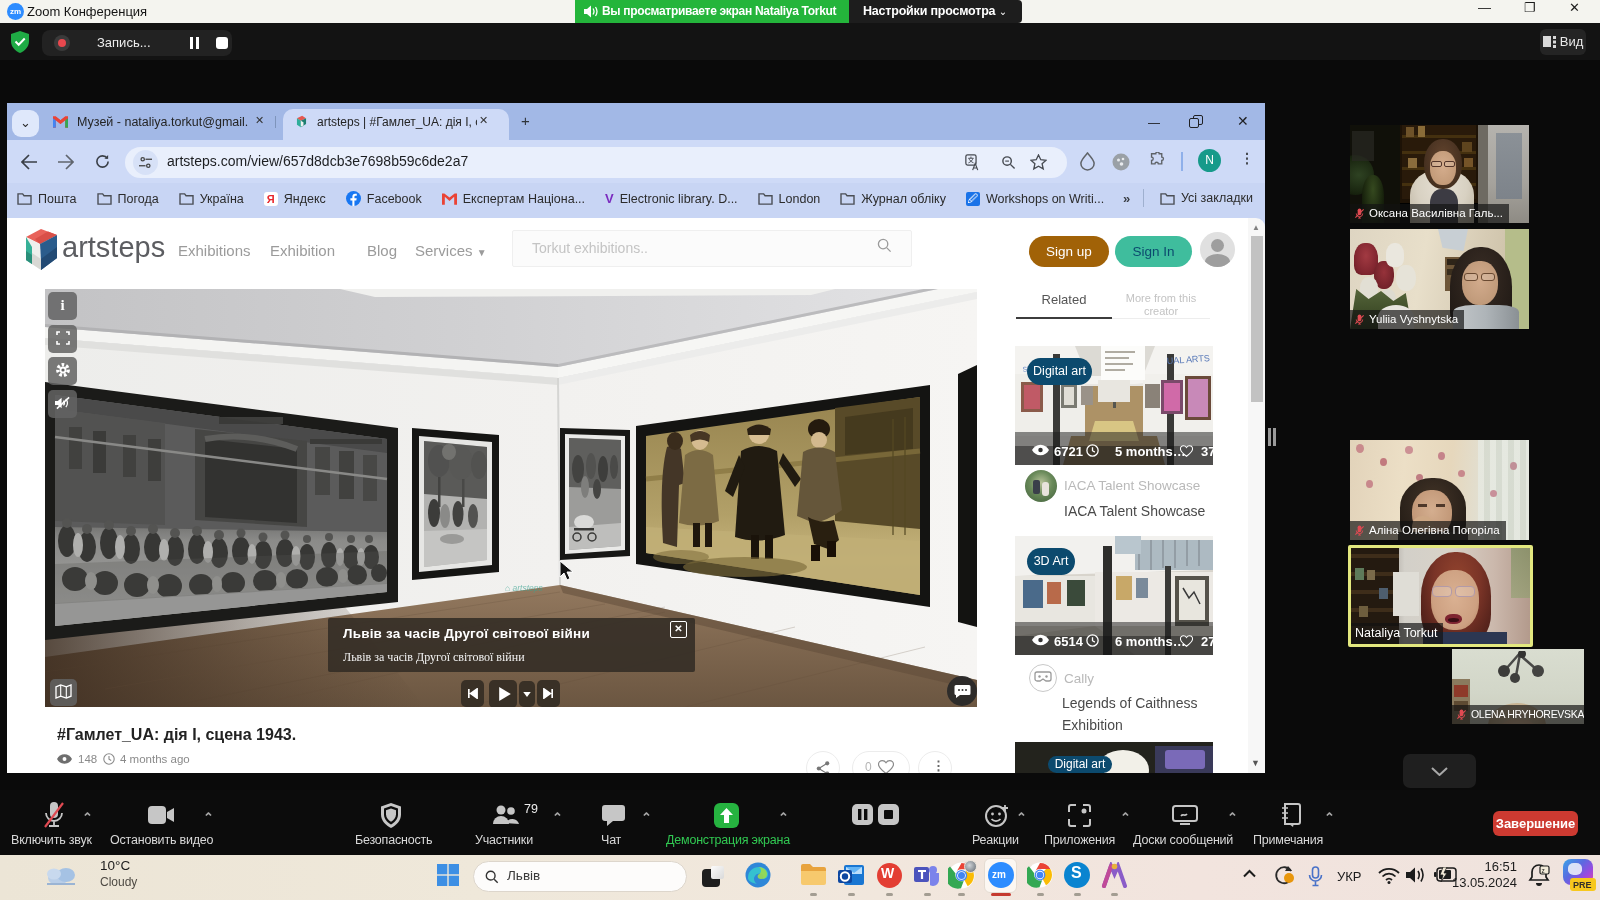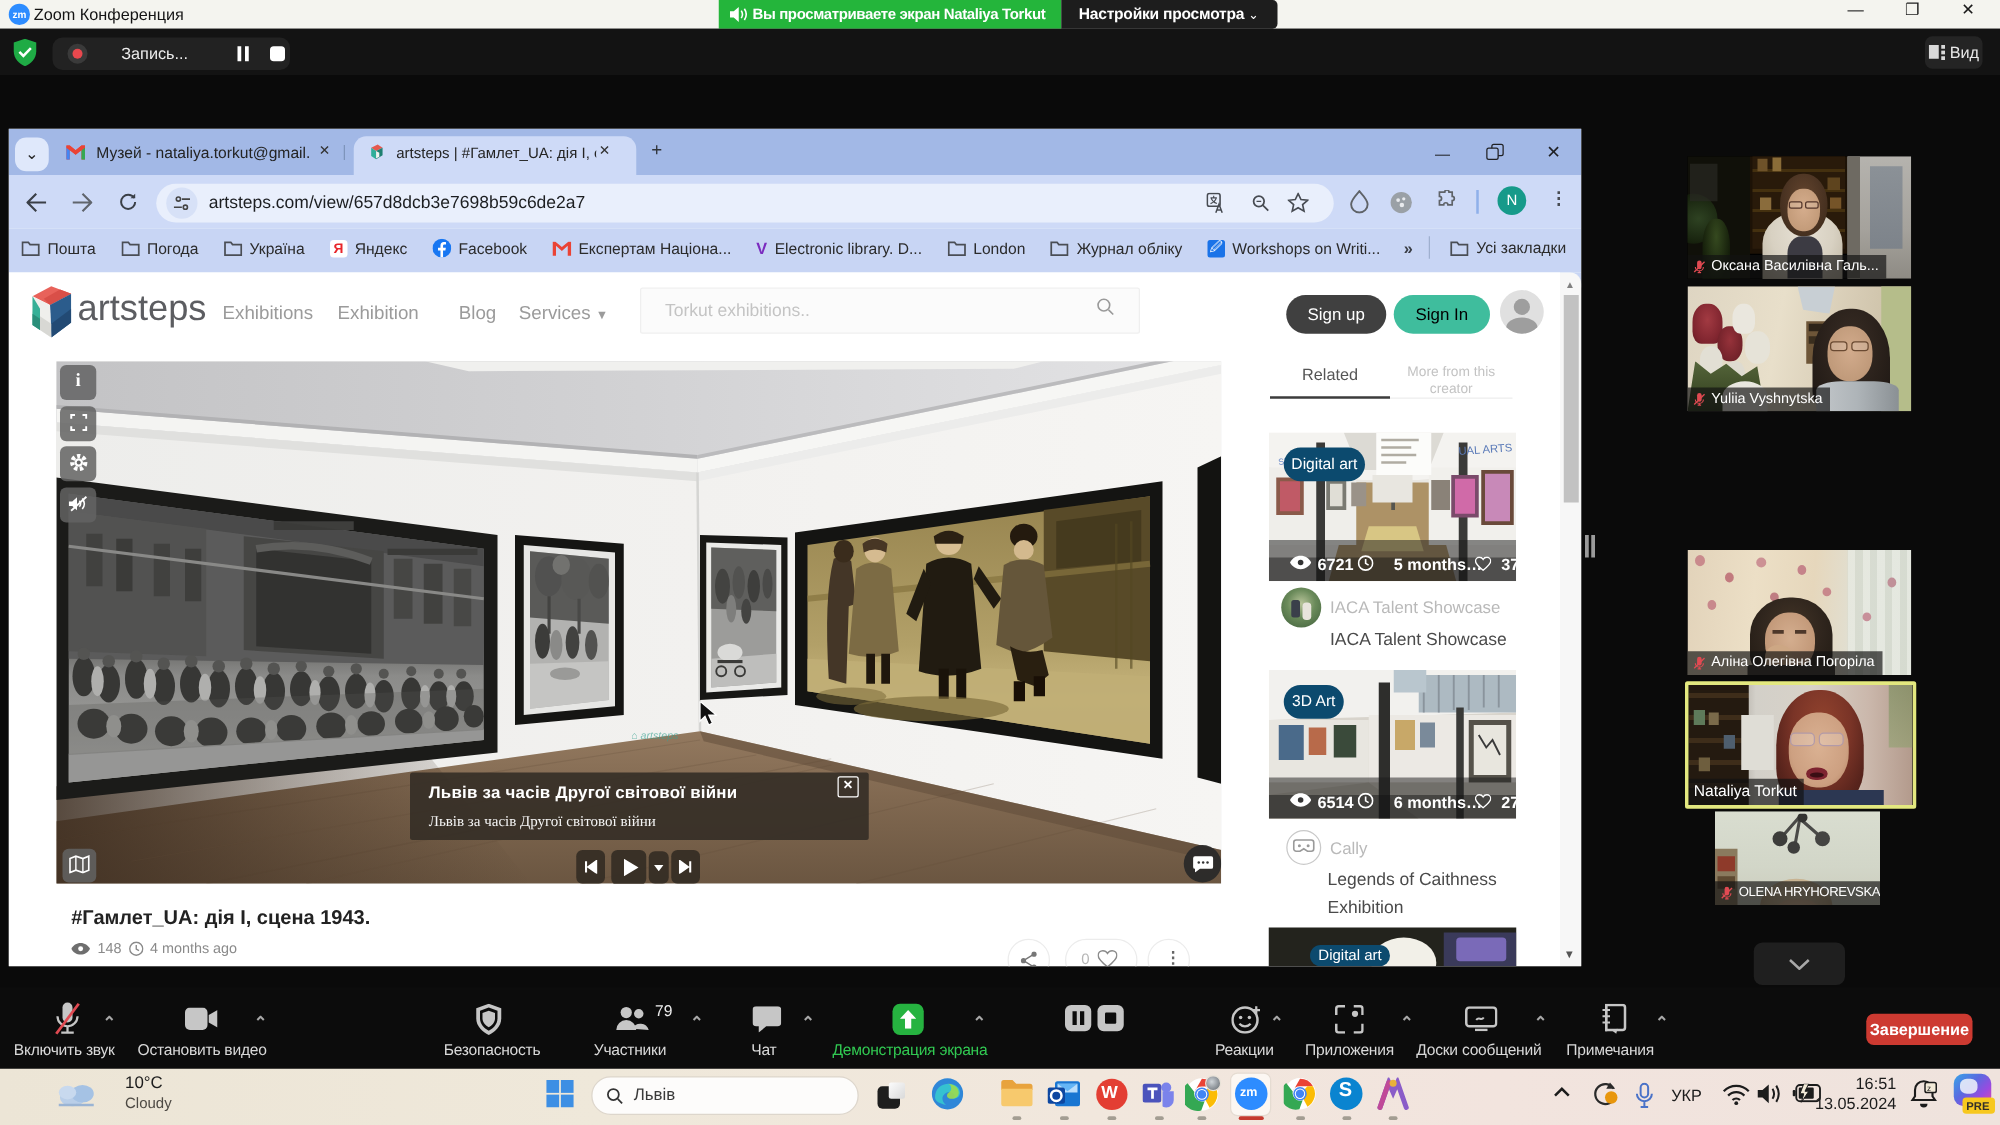--- a/index.html
+++ b/index.html
@@ -34,24 +34,24 @@
   #toolbar { left:0; top:37px; width:1258px; height:43px; background:#cedaf7; }
   #addrpill { left:118px; top:44px; width:942px; height:31px; background:#e9effc; border-radius:16px; }
   #bookbar { left:0; top:80px; width:1258px; height:35px; background:#c8d5f4; }
   .bk { display:inline-flex; align-items:center; gap:6px; font-size:12.5px; color:#2b2b2b; margin-right:20px; white-space:nowrap; }
   
   #page { left:0; top:115px; width:1241px; height:555px; background:#ffffff; }
   
   .nav { font-size:15px; color:#9b9b9b; }
   #searchbox { left:505px; top:12px; width:400px; height:37px; background:#fbfbfb;
     border:1px solid #efefef; border-radius:2px; color:#c0c0c0; font-size:14px; }
-  #signup { left:1022px; top:18px; width:80px; height:31px; background:#404040; border-radius:16px;
+  #signup { left:1022px; top:18px; width:80px; height:31px; background:#a16207; border-radius:16px;
     color:#fff; font-size:13.5px; text-align:center; line-height:31px; }
   #signin { left:1108px; top:18px; width:77px; height:31px; background:#3fbd9d; border-radius:16px;
-    color:#000000; font-size:13.5px; text-align:center; line-height:31px; }
+    color:#0c4a6e; font-size:13.5px; text-align:center; line-height:31px; }
   
   #viewer { left:38px; top:71px; width:932px; height:418px; background:#e8e8e6; overflow:hidden; }
   .vbtn { left:3px; width:29px; height:28px; background:rgba(99,99,99,.85); border-radius:5px;
     color:#fff; text-align:center; }
   .pbtn { background:rgba(52,44,36,.92); border-radius:5px; }
   #tooltip { left:283px; top:329px; width:367px; height:54px; background:rgba(52,45,38,.9); border-radius:2px; }
   #tooltip .t1 { position:absolute; left:15px; top:8px; font-size:13.5px; font-weight:bold; color:#fff; letter-spacing:0.2px; }
   #tooltip .t2 { position:absolute; left:15px; top:32px; font-size:12px; color:#f5f5f5;
     font-family:"Liberation Serif", serif; }
   #ttclose { left:342px; top:3px; width:17px; height:17px; background:transparent; border:1.5px solid #fff; border-radius:2px;
@@ -778,21 +778,21 @@
     <div class="abs" style="left:70px;top:4px;width:70px;height:92px;background:radial-gradient(ellipse at 52% 32%,#93442e 0%,#7a3427 45%,#58241c 75%,#441d15 100%);border-radius:48% 48% 32% 32%;"></div>
     <div class="abs" style="left:80px;top:22px;width:48px;height:60px;background:radial-gradient(ellipse at 50% 45%,#dab192 0%,#cda081 65%,#ae8060 100%);border-radius:46%;"></div>
     <div class="abs" style="left:81px;top:38px;width:20px;height:11px;border:1.6px solid #b29aa8;border-radius:4px;background:rgba(255,255,255,.2);"></div>
     <div class="abs" style="left:104px;top:38px;width:20px;height:11px;border:1.6px solid #b29aa8;border-radius:4px;background:rgba(255,255,255,.2);"></div>
     <div class="abs" style="left:94px;top:66px;width:17px;height:10px;background:#7e2430;border-radius:45%;"></div>
     <div class="abs" style="left:97px;top:70px;width:11px;height:4px;background:#3a0e14;border-radius:45%;"></div>
     <div class="abs" style="left:72px;top:84px;width:84px;height:12px;background:#2c3752;"></div>
     <div class="plabel" style="font-size:12.5px;line-height:21px;">Nataliya Torkut</div>
   </div>
 
-  <div class="tile" style="left:1372px;top:649px;width:132px;height:75px;">
+  <div class="tile" style="left:1452px;top:649px;width:132px;height:75px;">
     <div class="abs" style="left:0;top:0;width:132px;height:99px;background:linear-gradient(180deg,#d9ddd0 0%,#d2d6c8 45%,#c5c3b2 100%);"></div>
     <div class="abs" style="left:0;top:30px;width:18px;height:45px;background:#8a7a5e;"></div>
     <div class="abs" style="left:2px;top:36px;width:14px;height:12px;background:#8e3a2a;"></div>
     <div class="abs" style="left:2px;top:52px;width:14px;height:10px;background:#5e4a32;"></div>
 
     <svg class="abs" style="left:28px;top:2px;" width="72" height="40" viewBox="0 0 72 40">
         <path d="M40 2l-14 16M40 4l16 14M40 3l-4 22" stroke="#4a4a48" stroke-width="2.5" fill="none"></path>
         <circle cx="24" cy="20" r="6" fill="#3c3c3a"></circle>
         <circle cx="58" cy="20" r="6" fill="#444442"></circle>
         <circle cx="35" cy="27" r="5" fill="#3e3e3c"></circle>

